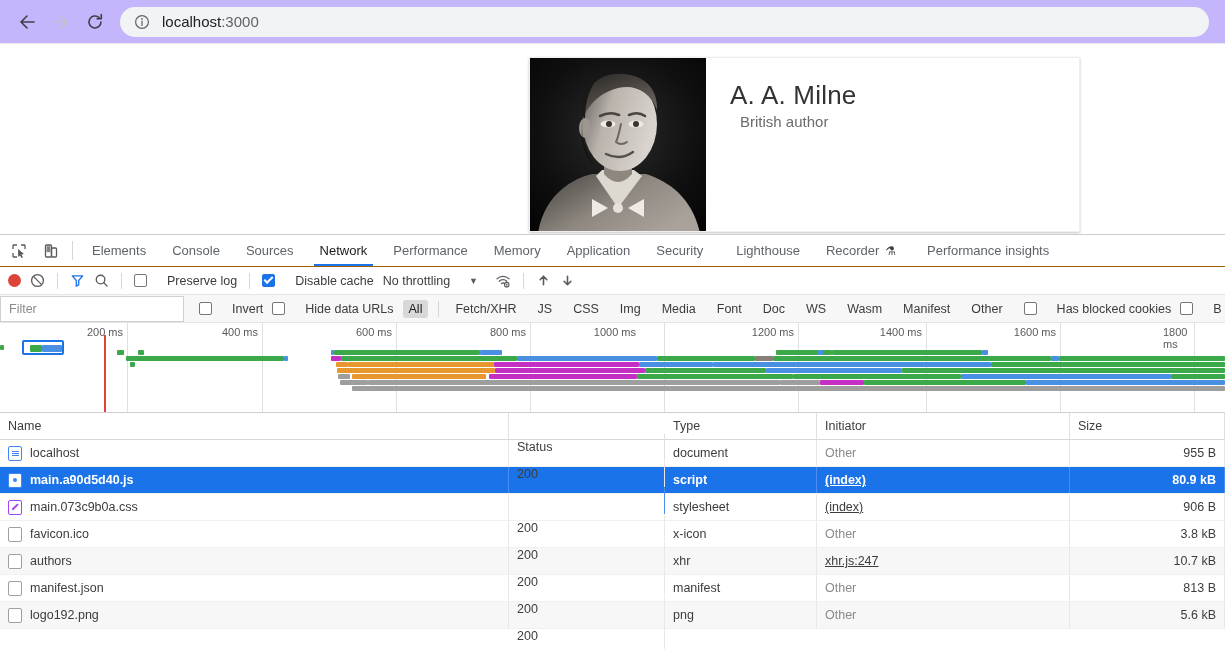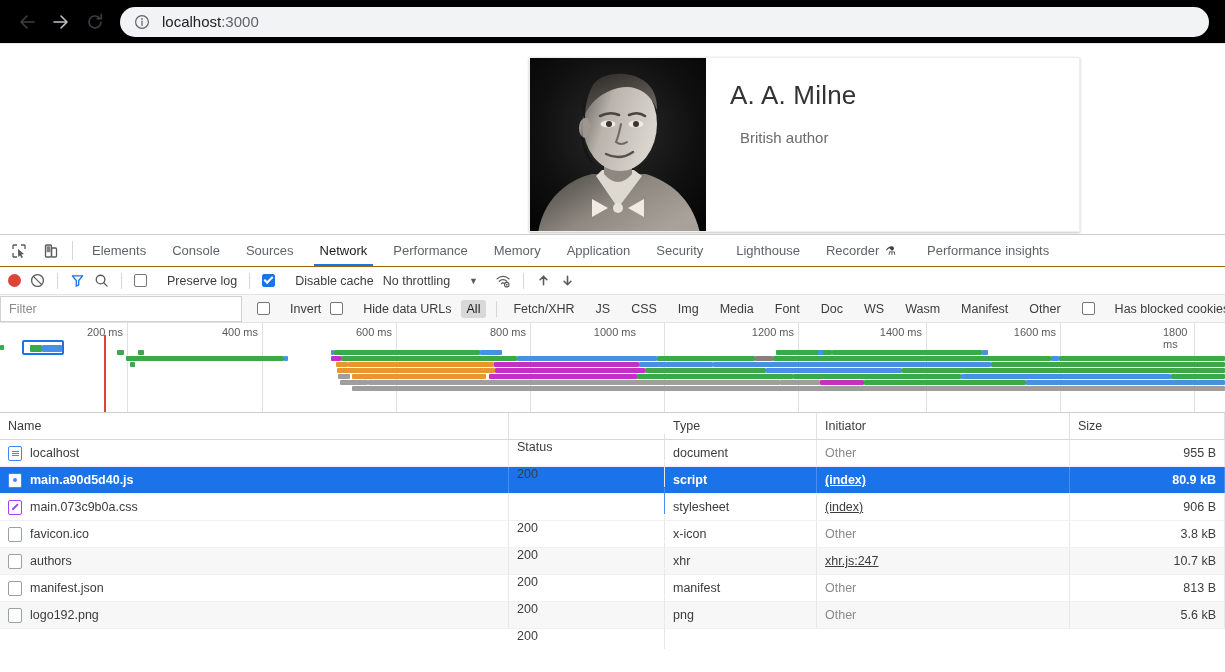--- a/index.html
+++ b/index.html
@@ -7,21 +7,21 @@
     width: 1225px; height: 672px;
     font-family: "Liberation Sans", sans-serif;
     background: #ffffff;
     overflow: hidden;
   }
 
   
   .browser-bar {
     height: 44px; width: 100%;
     display: flex; align-items: center;
-    background: #000000;
+    background: #c4b5fd;
     padding: 0 10px;
     border-bottom: 1px solid #e8e8e8;
   }
   .nav-btn {
     width: 34px; height: 34px;
     display: flex; align-items: center; justify-content: center;
     border-radius: 50%;
     color: #3c4043;
     flex: none;
   }
@@ -72,21 +72,21 @@
   .author-info {
     flex: 1;
     padding: 22px 0 0 24px;
   }
   .author-name {
     font-size: 26px; font-weight: 400;
     color: #333333; letter-spacing: .2px;
   }
   .author-role {
     font-size: 15px; color: #6b6b6b;
-    margin-top: 18px; margin-left: 10px;
+    margin-top: 2px; margin-left: 10px;
   }
 
   
   .devtools {
     width: 100%;
     border-top: 1px solid #cdcdcd;
     background: #ffffff;
     font-size: 12px;
     color: #5a5a5a;
   }
@@ -160,21 +160,21 @@
   .filter-bar {
     height: 28px;
     display: flex; align-items: center;
     border-bottom: 1px solid #e4e4e4;
     background: #f7f7f7;
     gap: 9px;
     padding-right: 4px;
     overflow: hidden;
   }
   .filter-input {
-    width: 242px; height: 26px;
+    width: 184px; height: 26px;
     border: 1px solid #d0d0d0;
     background: #ffffff;
     display: flex; align-items: center;
     padding: 0 8px;
     font-size: 12.5px;
     color: #8a8a8a;
     flex: none;
   }
   .ftype {
     font-size: 12.5px; color: #3c3c3c;

